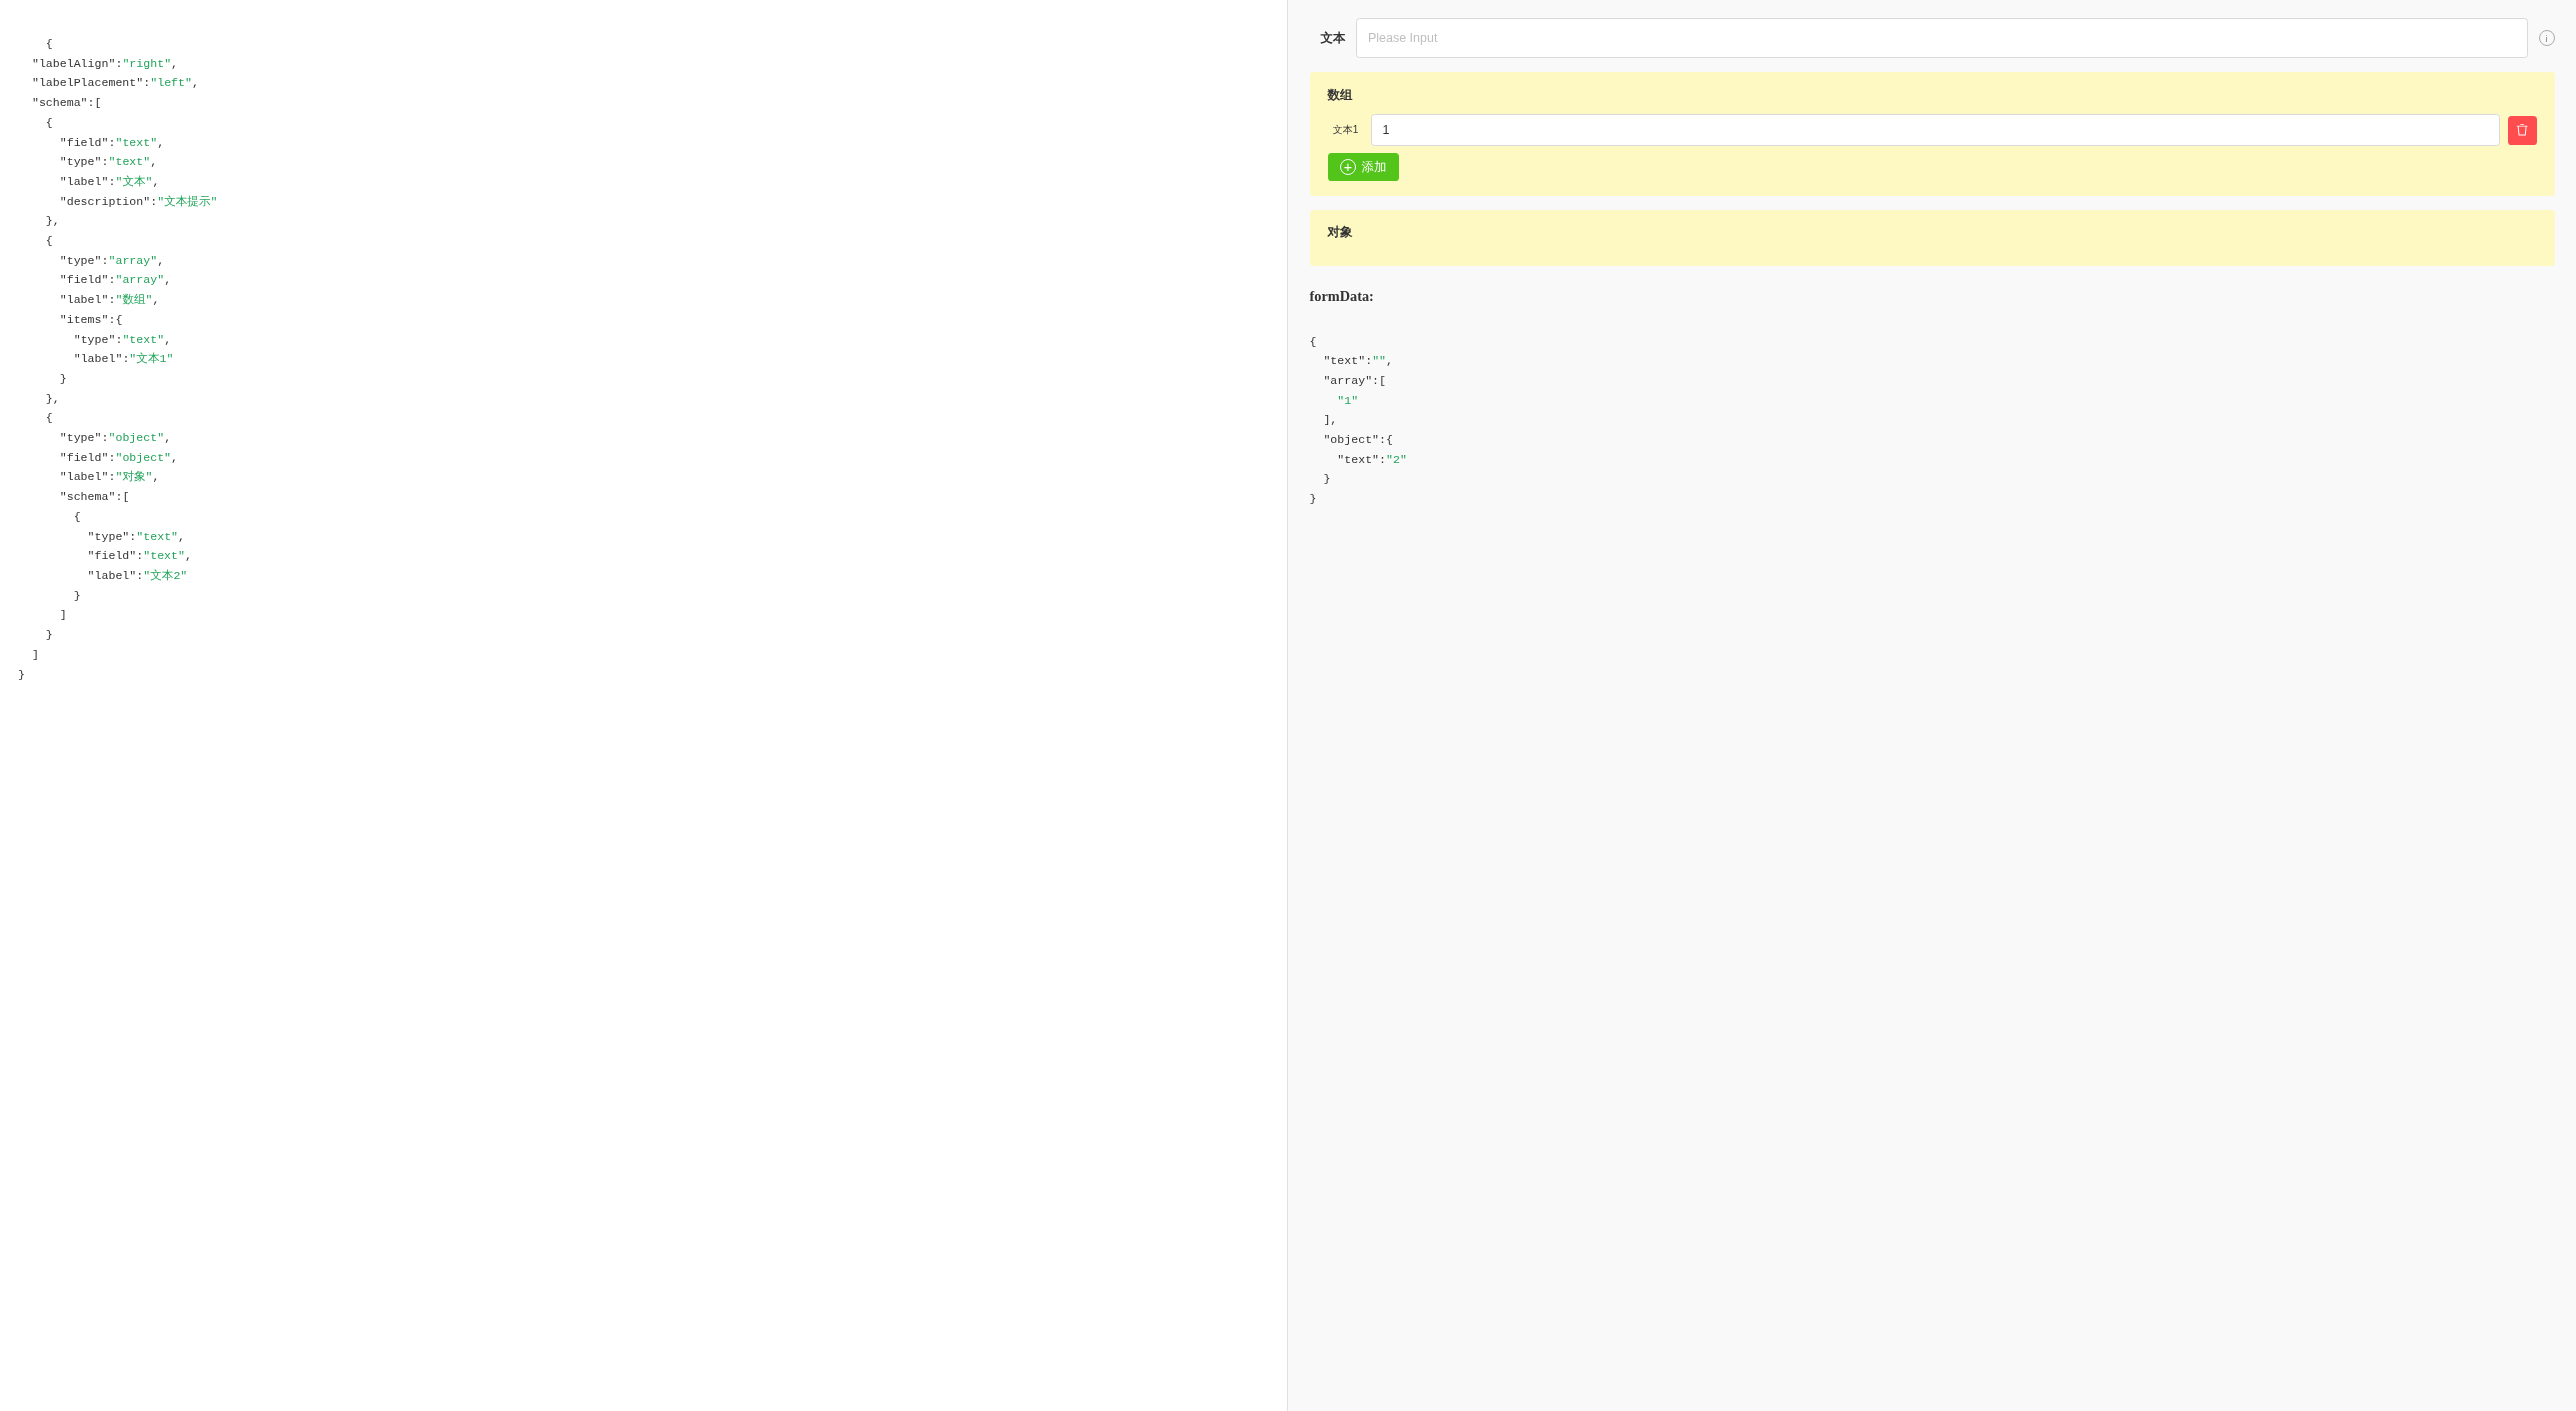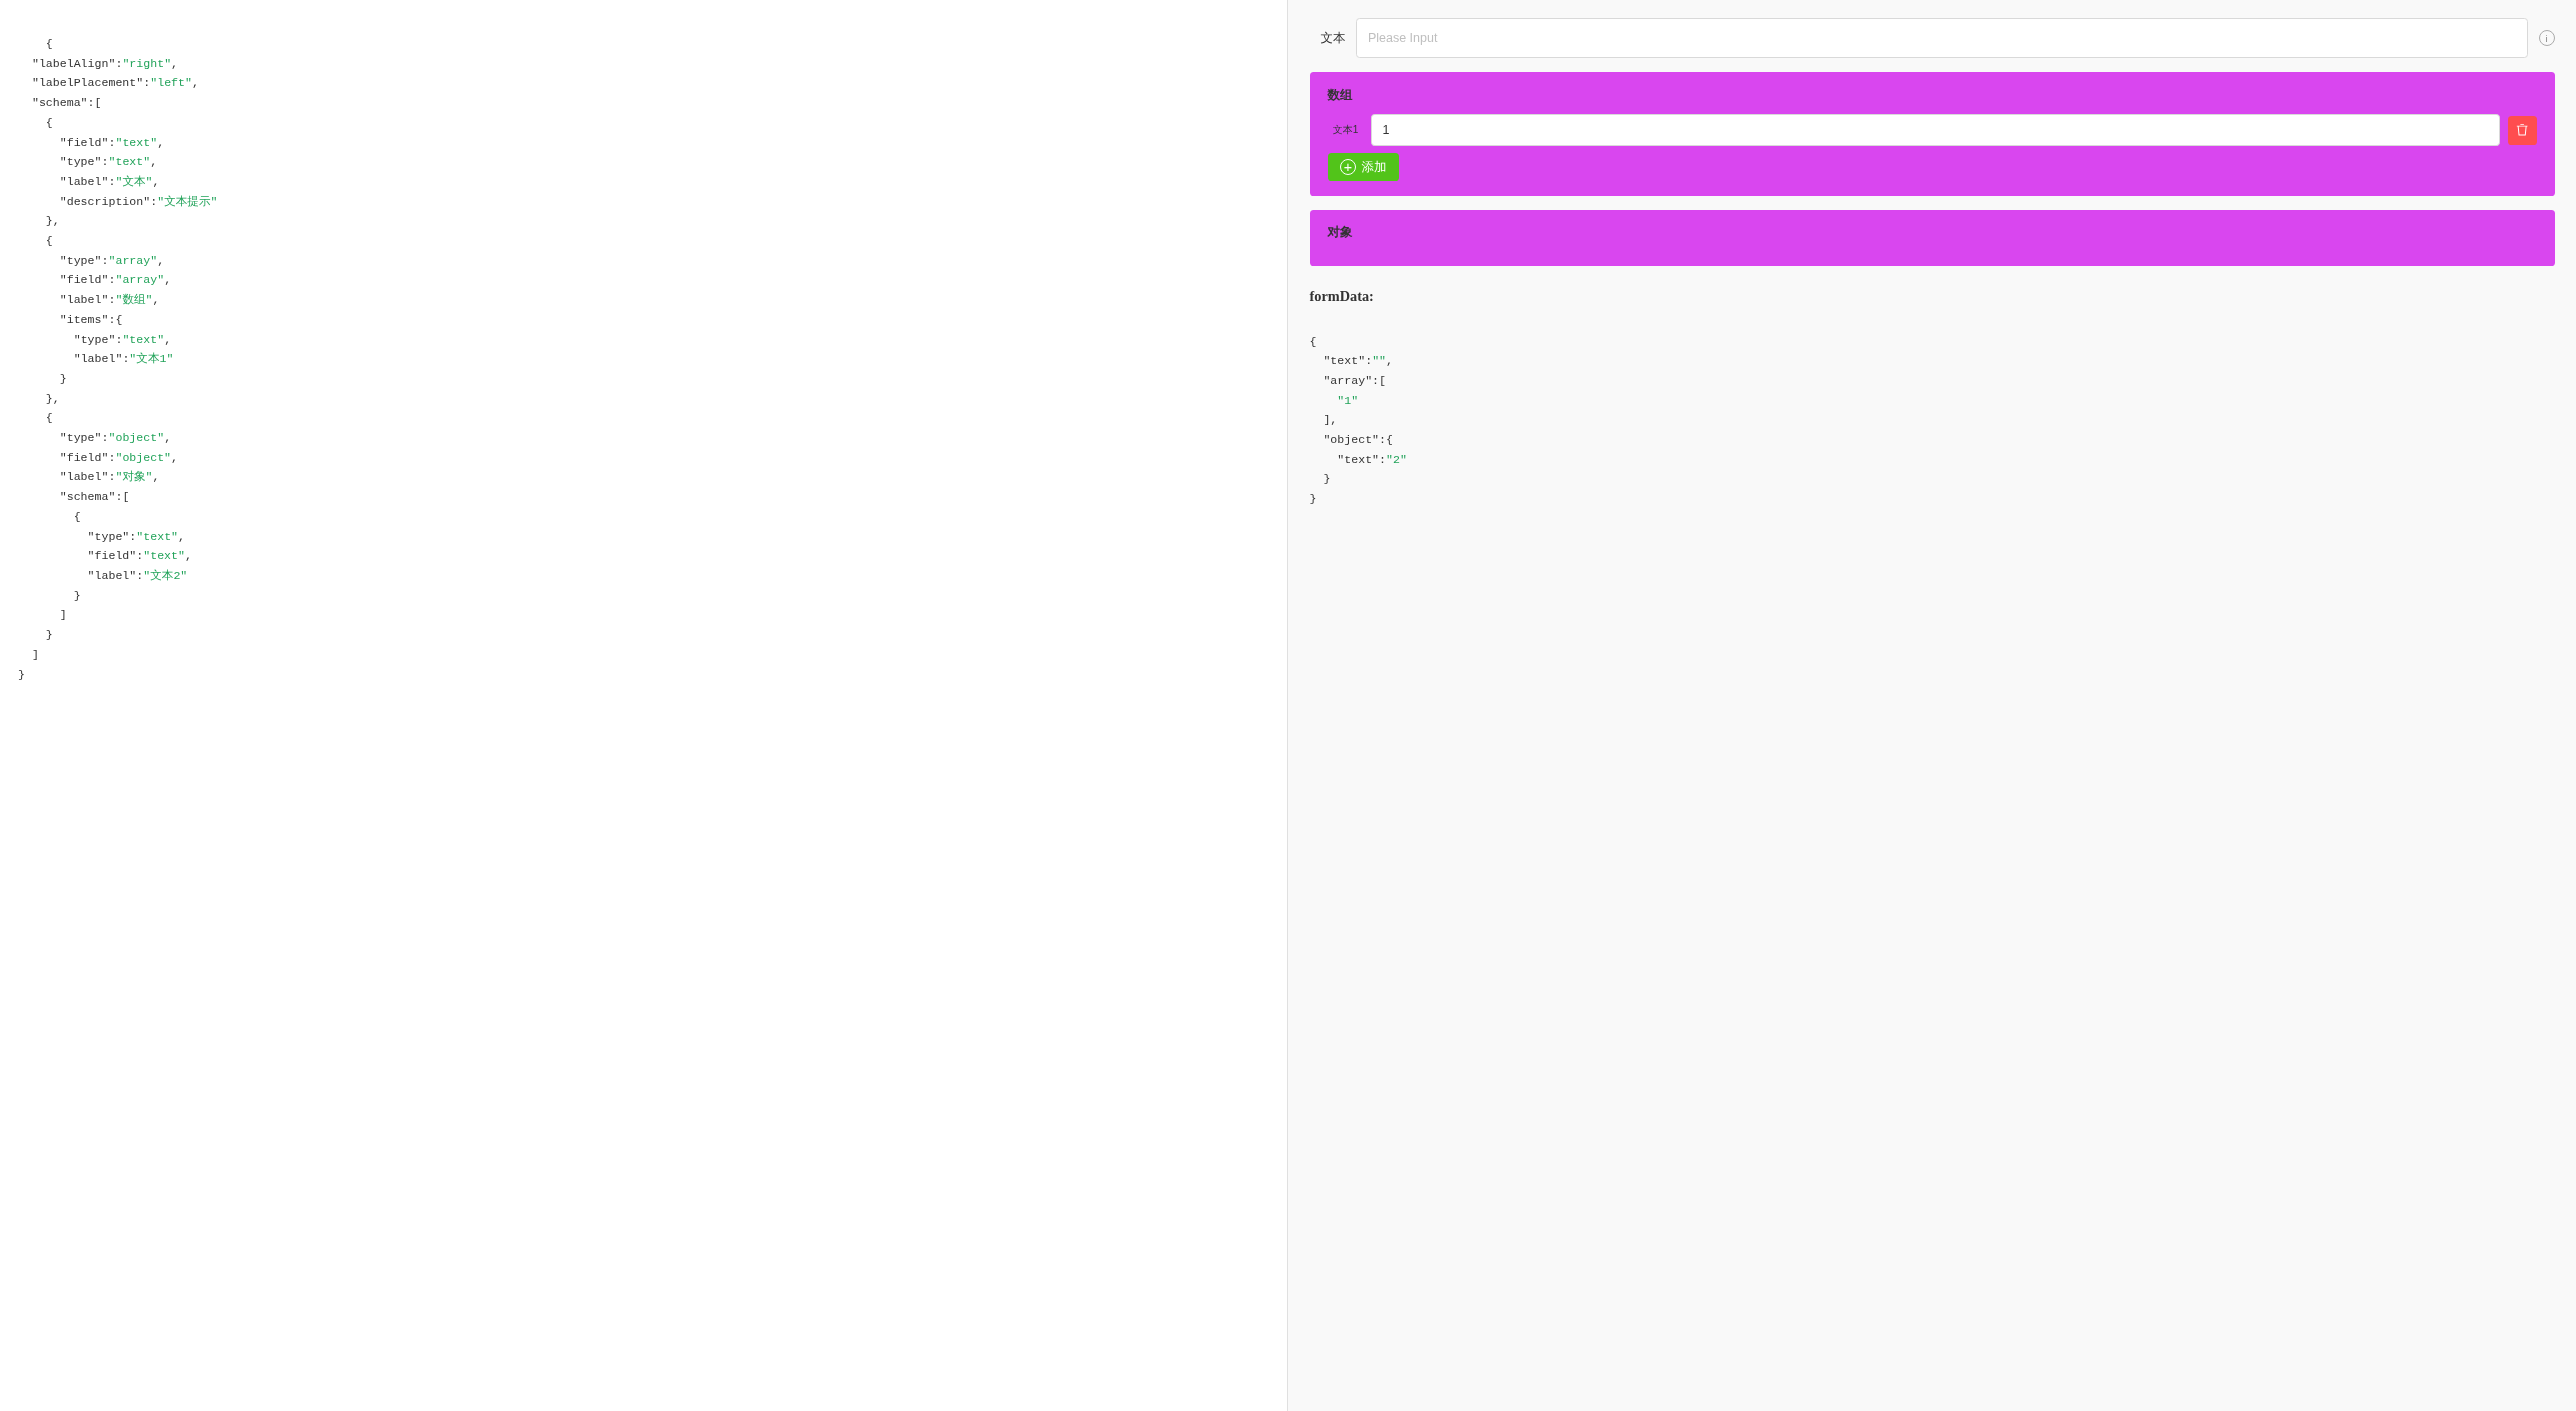--- a/index.html
+++ b/index.html
@@ -55,20 +55,21 @@
       align-items: center;
       margin-bottom: 14.3px;
       gap: 10.7px;
     }
 
     .form-label {
       font-size: 12.5px;
       color: #333;
       min-width: 36px;
       text-align: right;
+      font-weight: bold;
     }
 
     .form-input {
       flex: 1;
       height: 40px;
       border: 0.9px solid #d9d9d9;
       border-radius: 3.6px;
       padding: 0 10.7px;
       font-size: 12.5px;
       color: #333;
@@ -89,21 +90,21 @@
       align-items: center;
       justify-content: center;
       font-size: 9.8px;
       color: #888;
       cursor: pointer;
       flex-shrink: 0;
     }
 
     
     .section-card {
-      background: #d946ef;
+      background: #fef9c3;
       border-radius: 3.6px;
       padding: 14.3px 18px;
       margin-bottom: 14.3px;
     }
 
     .section-title {
       font-size: 12.5px;
       font-weight: 600;
       color: #333;
       margin-bottom: 10.7px;

